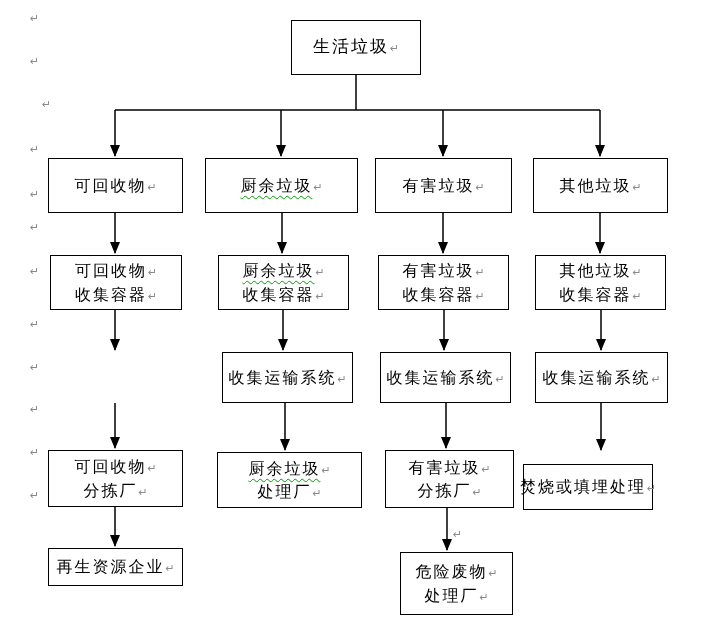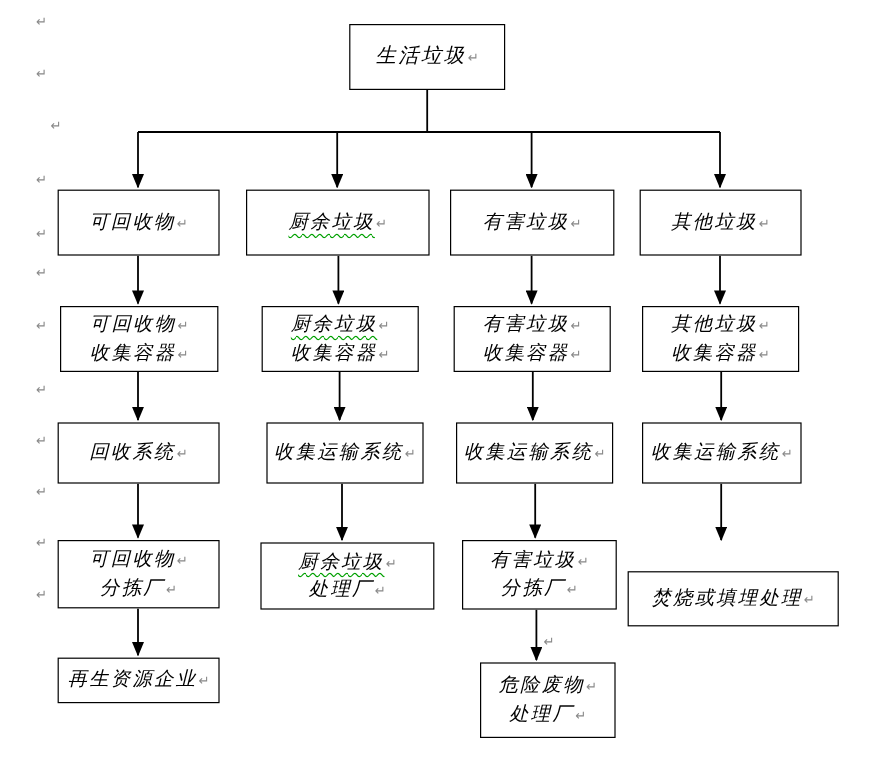--- a/index.html
+++ b/index.html
@@ -25,21 +25,21 @@
     background: #ffffff;
     display: flex;
     flex-direction: column;
     align-items: center;
     justify-content: center;
     font-size: 16px;
     letter-spacing: 2px;
     line-height: 1.45;
   }
   .node.big { font-size: 17px; }
-  .node .line { white-space: nowrap; font-style: italic; }
+  .node .line { white-space: nowrap; }
   .pilcrow {
     color: #8a8a8a;
     font-size: 11px;
     letter-spacing: 0;
     margin-left: 1px;
     font-family: "DejaVu Sans", sans-serif;
   }
   .margin-mark {
     position: absolute;
     color: #8a8a8a;
@@ -135,23 +135,20 @@
   </div>
   <div class="node" style="left:378px; top:255px; width:131px; height:55px">
     <div class="line"><span>有害垃圾</span><span class="pilcrow">↵</span></div>
     <div class="line"><span>收集容器</span><span class="pilcrow">↵</span></div>
   </div>
   <div class="node" style="left:535px; top:255px; width:131px; height:55px">
     <div class="line"><span>其他垃圾</span><span class="pilcrow">↵</span></div>
     <div class="line"><span>收集容器</span><span class="pilcrow">↵</span></div>
   </div>
 
-  <div class="node" style="left:48px; top:352px; width:135px; height:51px">
-    <div class="line"><span>回收系统</span><span class="pilcrow">↵</span></div>
-  </div>
   <div class="node" style="left:222px; top:352px; width:131px; height:51px">
     <div class="line"><span>收集运输系统</span><span class="pilcrow">↵</span></div>
   </div>
   <div class="node" style="left:380px; top:352px; width:131px; height:51px">
     <div class="line"><span>收集运输系统</span><span class="pilcrow">↵</span></div>
   </div>
   <div class="node" style="left:535px; top:352px; width:133px; height:51px">
     <div class="line"><span>收集运输系统</span><span class="pilcrow">↵</span></div>
   </div>
 
@@ -160,21 +157,21 @@
     <div class="line"><span>分拣厂</span><span class="pilcrow">↵</span></div>
   </div>
   <div class="node" style="left:217px; top:452px; width:145px; height:56px">
     <div class="line"><span class="squiggle">厨余垃圾</span><span class="pilcrow">↵</span></div>
     <div class="line"><span>处理厂</span><span class="pilcrow">↵</span></div>
   </div>
   <div class="node" style="left:385px; top:450px; width:129px; height:58px">
     <div class="line"><span>有害垃圾</span><span class="pilcrow">↵</span></div>
     <div class="line"><span>分拣厂</span><span class="pilcrow">↵</span></div>
   </div>
-  <div class="node" style="left:523px; top:476px; width:176px; height:46px">
+  <div class="node" style="left:523px; top:464px; width:130px; height:46px">
     <div class="line"><span>焚烧或填埋处理</span><span class="pilcrow">↵</span></div>
   </div>
 
   <div class="node" style="left:48px; top:548px; width:135px; height:38px">
     <div class="line"><span>再生资源企业</span><span class="pilcrow">↵</span></div>
   </div>
   <div class="node" style="left:400px; top:552px; width:113px; height:63px">
     <div class="line"><span>危险废物</span><span class="pilcrow">↵</span></div>
     <div class="line"><span>处理厂</span><span class="pilcrow">↵</span></div>
   </div>

